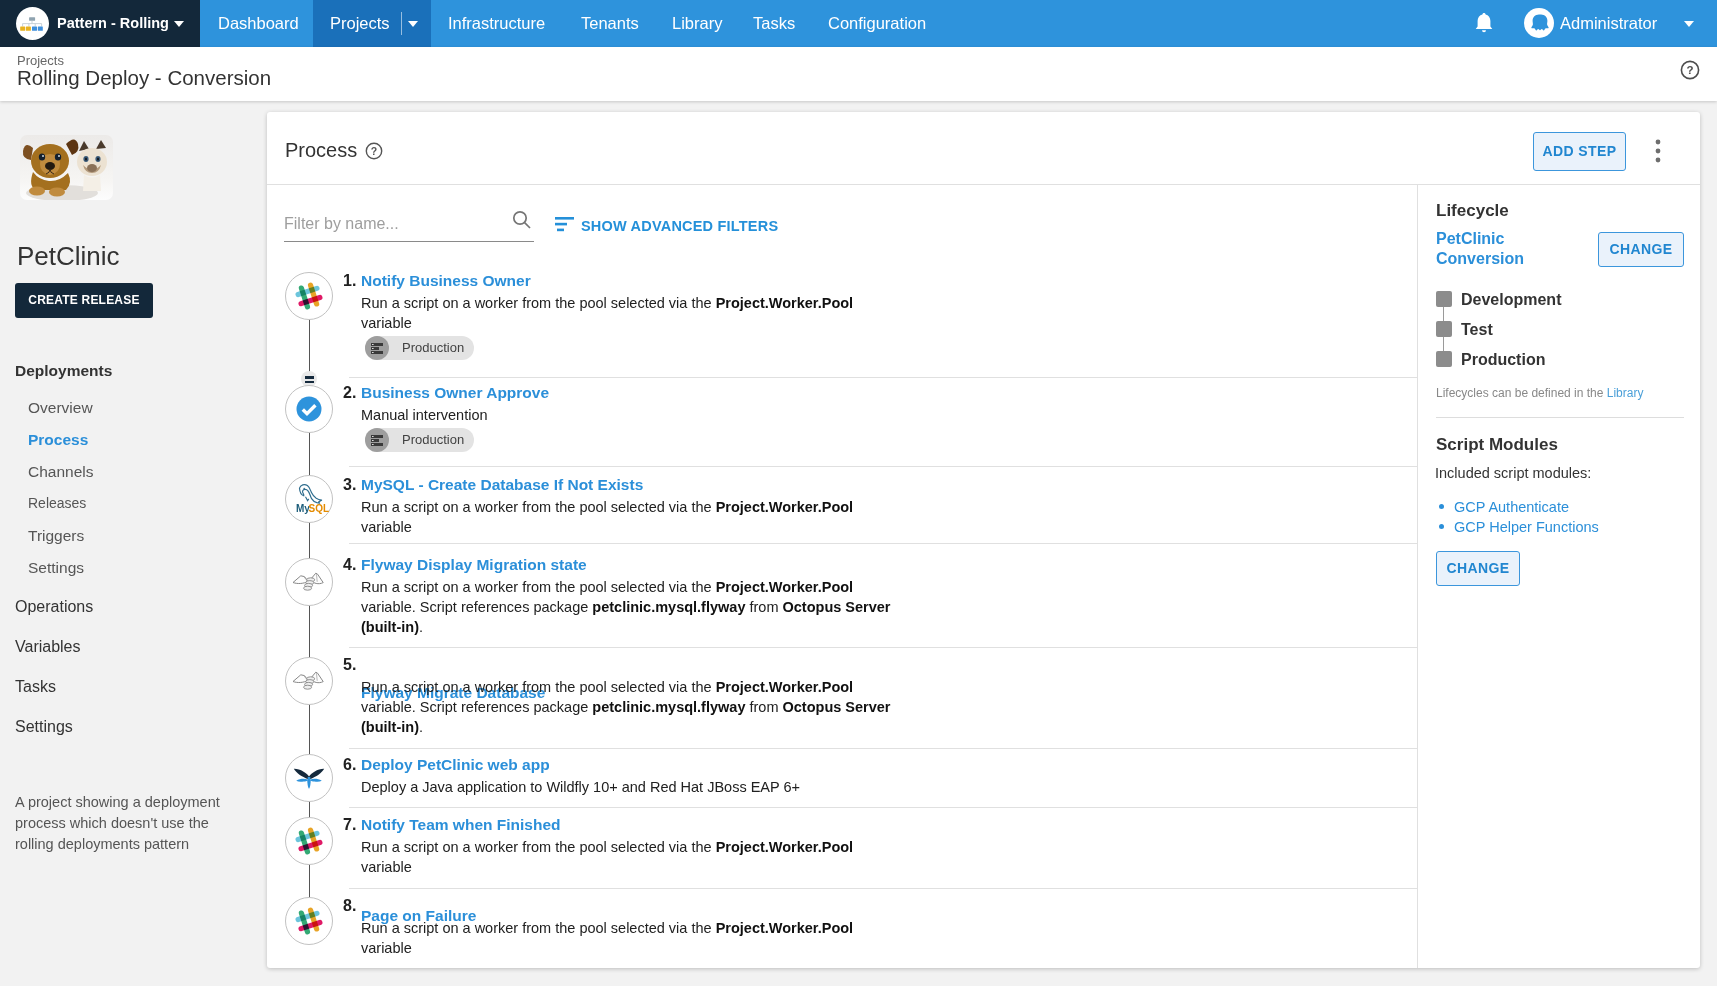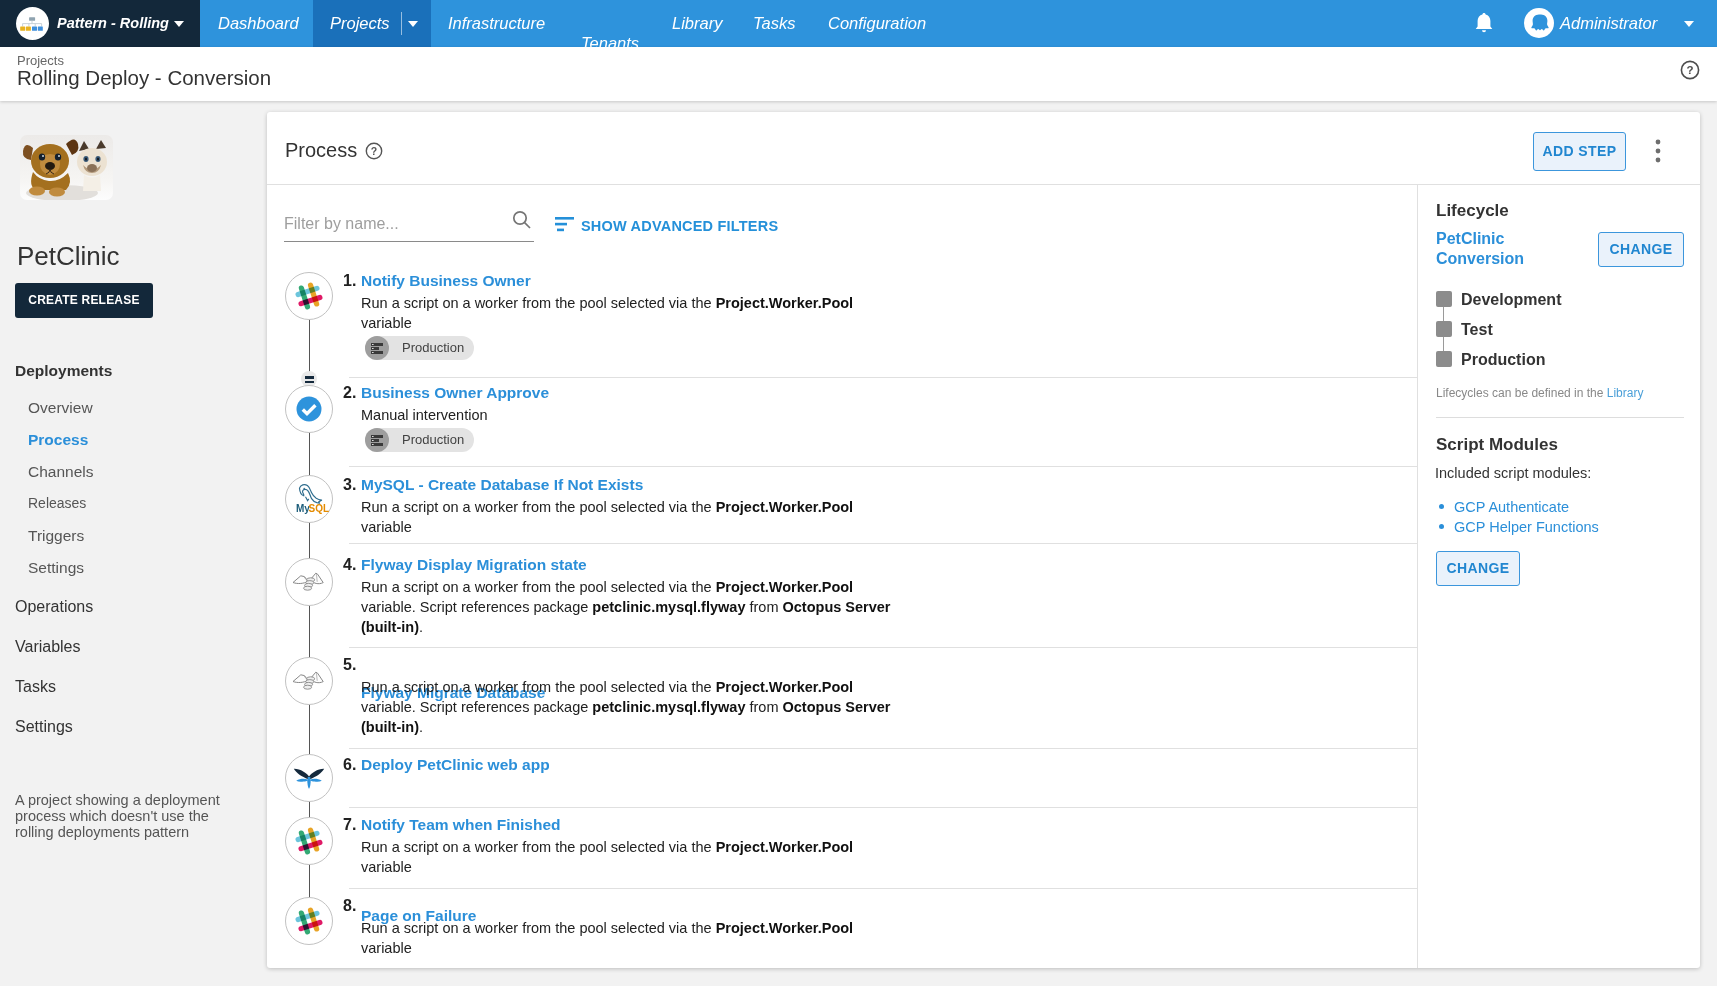--- a/index.html
+++ b/index.html
@@ -2,21 +2,21 @@
 <html><head>
 <meta charset="utf-8">
 <style>
 * { margin:0; padding:0; box-sizing:border-box; }
 html,body { width:1717px; height:986px; overflow:hidden; }
 body { font-family:"Liberation Sans", sans-serif; background:#f2f2f2; position:relative; }
 .abs { position:absolute; }
 
 #hdr { position:absolute; left:0; top:0; width:1717px; height:47px; background:#2e93dc; }
 #hdr .dark { position:absolute; left:0; top:0; width:200px; height:47px; background:#13283a; }
-#hdr .navlbl { position:absolute; top:0; height:34px; line-height:47px; color:#fff; font-size:16.5px;font-style:italic; }
+#hdr .navlbl { position:absolute; top:0; height:34px; line-height:47px; color:#fff; font-size:16.5px; }
 #hdr .projtab { position:absolute; left:313px; top:0; width:118px; height:47px; background:#1a70ba; }
 #hdr .projtab .sep { position:absolute; left:88px; top:12px; width:1px; height:23px; background:rgba(255,255,255,.55); }
 .caret { display:inline-block; width:0; height:0; border-left:5px solid transparent; border-right:5px solid transparent; border-top:6px solid #fff; }
 #search { position:absolute; left:1228px; top:8px; width:219px; height:31px; background:#79b6e7; border-radius:4px; }
 #search .txt { position:absolute; left:40px; top:0; line-height:31px; font-size:16px; color:#3d5a6e; }
 
 #crumb { position:absolute; left:0; top:47px; width:1717px; height:54px; background:#fff; box-shadow:0 1px 3px rgba(0,0,0,.18); }
 
 #side { position:absolute; left:0; top:101px; width:267px; }
 
@@ -52,21 +52,21 @@
   </svg>
   <div class="navlbl" style="left:57px;font-weight:bold;font-size:14.5px;">Pattern - Rolling</div>
   <span class="caret abs" style="left:174px;top:21px;"></span>
   <div class="navlbl" style="left:218px;">Dashboard</div>
   <div class="projtab">
       <div class="sep"></div>
     </div>
   <div class="navlbl" style="left:330px;">Projects</div>
   <span class="caret abs" style="left:408px;top:21px;"></span>
   <div class="navlbl" style="left:448px;">Infrastructure</div>
-  <div class="navlbl" style="left:581px;margin-top:20px;">Tenants</div>
+  <div class="navlbl" style="left:581px;">Tenants</div>
   <div class="navlbl" style="left:672px;">Library</div>
   <div class="navlbl" style="left:753px;">Tasks</div>
   <div class="navlbl" style="left:828px;">Configuration</div>
   <svg class="abs" style="left:1474px;top:13px" width="20" height="22" viewBox="0 0 20 22">
       <path d="M10 0 C10.9 0 11.6 .7 11.6 1.6 C14.5 2.3 16.4 4.8 16.4 8 L16.4 13.5 L18.3 16 L1.7 16 L3.6 13.5 L3.6 8 C3.6 4.8 5.5 2.3 8.4 1.6 C8.4 .7 9.1 0 10 0 Z" fill="#fff"></path>
       <path d="M8 17.2 L12 17.2 A2 2 0 0 1 8 17.2 Z" fill="#fff"></path>
     </svg>
   <svg class="abs" style="left:1524px;top:8px" width="30" height="30" viewBox="0 0 30 30">
     <circle cx="15" cy="15" r="15" fill="#fff"></circle>
     <path d="M15 6.6 c-3.8 0 -6.4 2.8 -6.4 6.2 c0 1.5 .4 2.6 .3 3.8 c-.2 1.4 -1.9 2.7 -1.5 3.4 c.4 .8 2.3 -.1 3.2 .5 c.8 .5 .9 2 1.8 2 c.8 0 .9 -1.4 1.7 -1.5 c.7 -.1 1.2 1.2 1.9 1.2 c.7 0 1.2 -1.3 1.9 -1.2 c.8 .1 .9 1.5 1.7 1.5 c.9 0 1 -1.5 1.8 -2 c.9 -.6 2.8 .3 3.2 -.5 c.4 -.7 -1.3 -2 -1.5 -3.4 c-.1 -1.2 .3 -2.3 .3 -3.8 c0 -3.4 -2.6 -6.2 -6.4 -6.2 Z" fill="#2e93dc"></path>
@@ -132,21 +132,21 @@
   <div class="abs" style="left:28px;top:298px;font-size:15.5px;color:#565656;">Overview</div>
   <div class="abs" style="left:28px;top:330px;font-size:15.5px;font-weight:bold;color:#2b8fd9;">Process</div>
   <div class="abs" style="left:28px;top:362px;font-size:15.5px;color:#565656;">Channels</div>
   <div class="abs" style="left:28px;top:394px;font-size:14px;color:#565656;">Releases</div>
   <div class="abs" style="left:28px;top:426px;font-size:15.5px;color:#565656;">Triggers</div>
   <div class="abs" style="left:28px;top:458px;font-size:15.5px;color:#565656;">Settings</div>
   <div class="abs" style="left:15px;top:497px;font-size:16px;color:#333;">Operations</div>
   <div class="abs" style="left:15px;top:537px;font-size:16px;color:#333;">Variables</div>
   <div class="abs" style="left:15px;top:577px;font-size:16px;color:#333;">Tasks</div>
   <div class="abs" style="left:15px;top:617px;font-size:16px;color:#333;">Settings</div>
-  <div class="abs" style="left:15px;top:691px;width:222px;font-size:14.5px;line-height:16px;color:#555;">A project showing a deployment process which doesn't use the rolling deployments pattern</div>
+  <div class="abs" style="left:15px;top:691px;width:222px;font-size:14.5px;line-height:21px;color:#555;">A project showing a deployment process which doesn't use the rolling deployments pattern</div>
 </div>
 
 <div id="card">
   <div class="abs" style="left:18px;top:27px;font-size:20px;color:#333;">Process</div>
   <svg class="abs" style="left:98px;top:30px" width="18" height="18" viewBox="0 0 18 18">
       <circle cx="9" cy="9" r="7.7" fill="none" stroke="#555" stroke-width="1.4"></circle>
       <text x="9" y="13" text-anchor="middle" font-size="10.5" font-weight="bold" fill="#555" font-family="Liberation Sans">?</text>
     </svg>
   <div class="btnblue" style="left:1266px;top:20px;width:93px;height:39px;line-height:37px;">ADD STEP</div>
   <svg class="abs" style="left:1386px;top:26px" width="10" height="26" viewBox="0 0 10 26">
@@ -286,20 +286,21 @@
     <div class="circle" style="left:18px;top:642px;"></div>
     <svg class="abs" style="left:25px;top:649px" width="34" height="34" viewBox="0 0 34 34">
       <path d="M1.8 7.8 C8.2 7.6 14.8 11.9 17.4 16.2 L16 18.2 C9.8 15.8 4.2 12 1.8 7.8 Z" fill="#14293c"></path>
       <path d="M32.2 7.8 C25.8 7.6 19.2 11.9 16.6 16.2 L18 18.2 C24.2 15.8 29.8 12 32.2 7.8 Z" fill="#14293c"></path>
       <path d="M4.2 19.8 C8 17.6 12.8 17.4 15.6 18.6 L15.8 20 C13.8 20 13 20.8 11.5 20.4 C9.2 21.2 6.2 20.9 4.2 19.8 Z" fill="#2e93dc"></path>
       <path d="M29.8 19.8 C26 17.6 21.2 17.4 18.4 18.6 L18.2 20 C20.2 20 21 20.8 22.5 20.4 C24.8 21.2 27.8 20.9 29.8 19.8 Z" fill="#2e93dc"></path>
       <path d="M15.7 16 L18.3 16 L18.7 20.8 C18.4 25.3 17.4 27.8 17 27.8 C16.6 27.8 15.6 25.3 15.3 20.8 Z" fill="#2e93dc"></path>
     </svg>
     <div class="stepnum" style="top:644px;">6.</div>
       <div class="steptitle" style="top:644px;">Deploy PetClinic web app</div>
+    <div class="stepdesc" style="left:94px;top:665px;">Deploy a Java application to Wildfly 10+ and Red Hat JBoss EAP 6+</div>
 
     <div class="circle" style="left:18px;top:705px;"></div>
     <svg class="abs" style="left:26px;top:713px" width="32" height="32" viewBox="0 0 32 32">
         <g transform="rotate(-18 16 16)">
           <rect x="8.6" y="3.5" width="5.2" height="25" rx="2.6" fill="#33a974" style="mix-blend-mode:multiply"></rect>
           <rect x="18.2" y="3.5" width="5.2" height="25" rx="2.6" fill="#e8a426" style="mix-blend-mode:multiply"></rect>
           <rect x="3.5" y="8.6" width="25" height="5.2" rx="2.6" fill="#6cc5dc" style="mix-blend-mode:multiply"></rect>
           <rect x="3.5" y="18.2" width="25" height="5.2" rx="2.6" fill="#df1a66" style="mix-blend-mode:multiply"></rect>
         </g>
       </svg>

